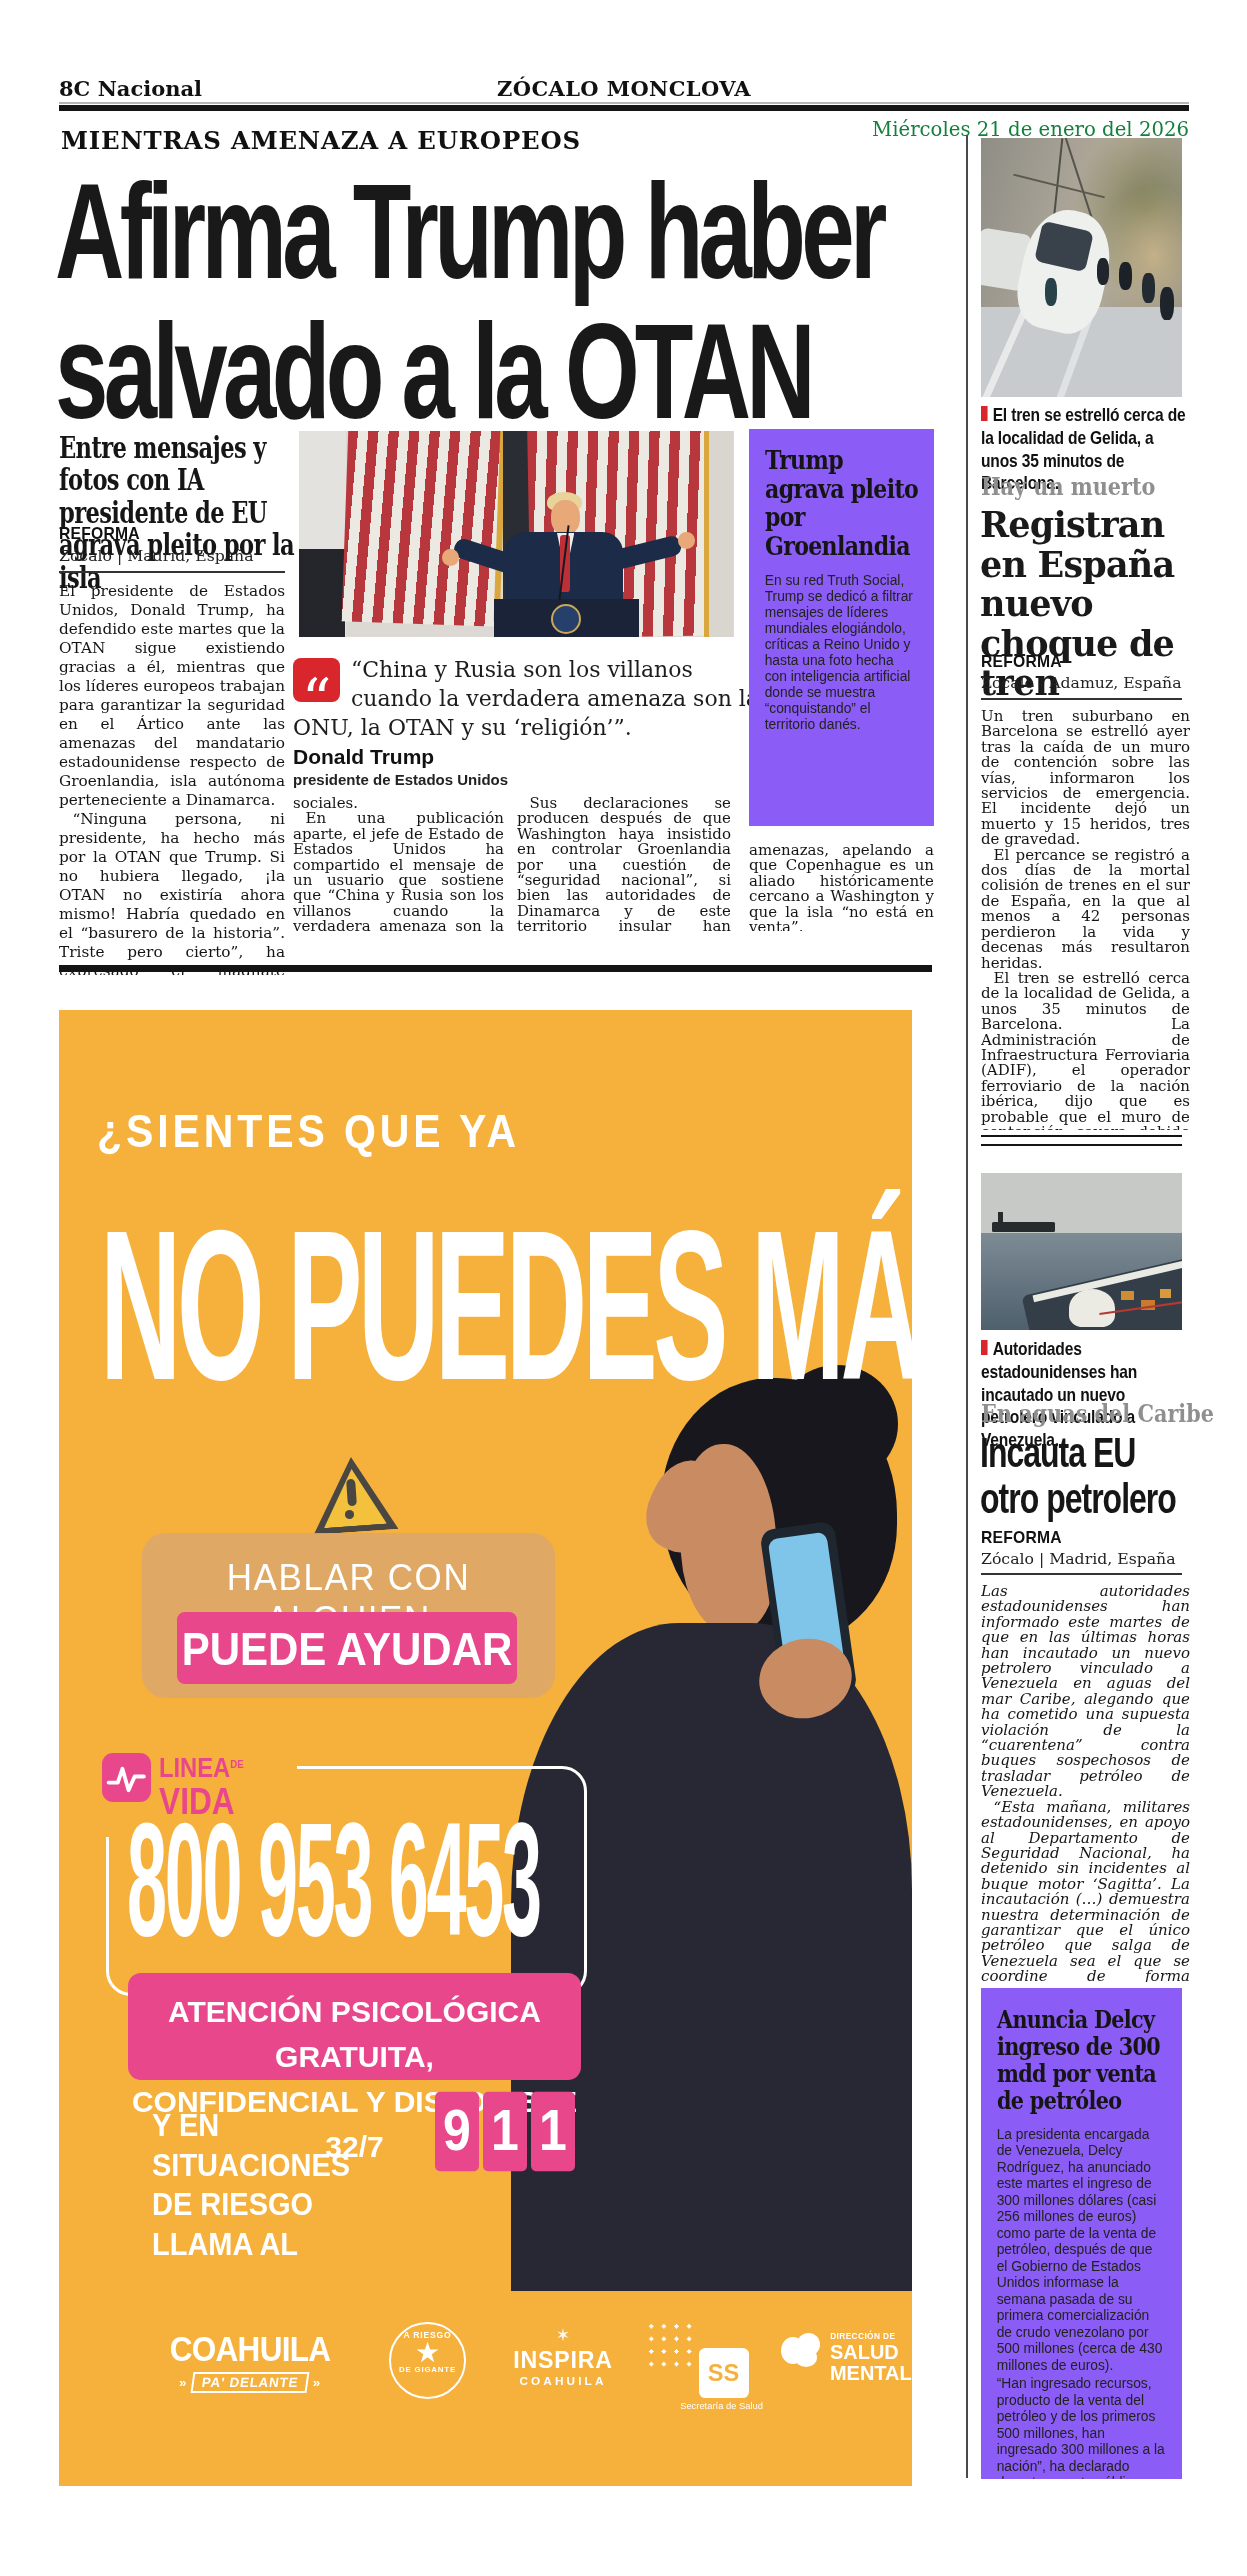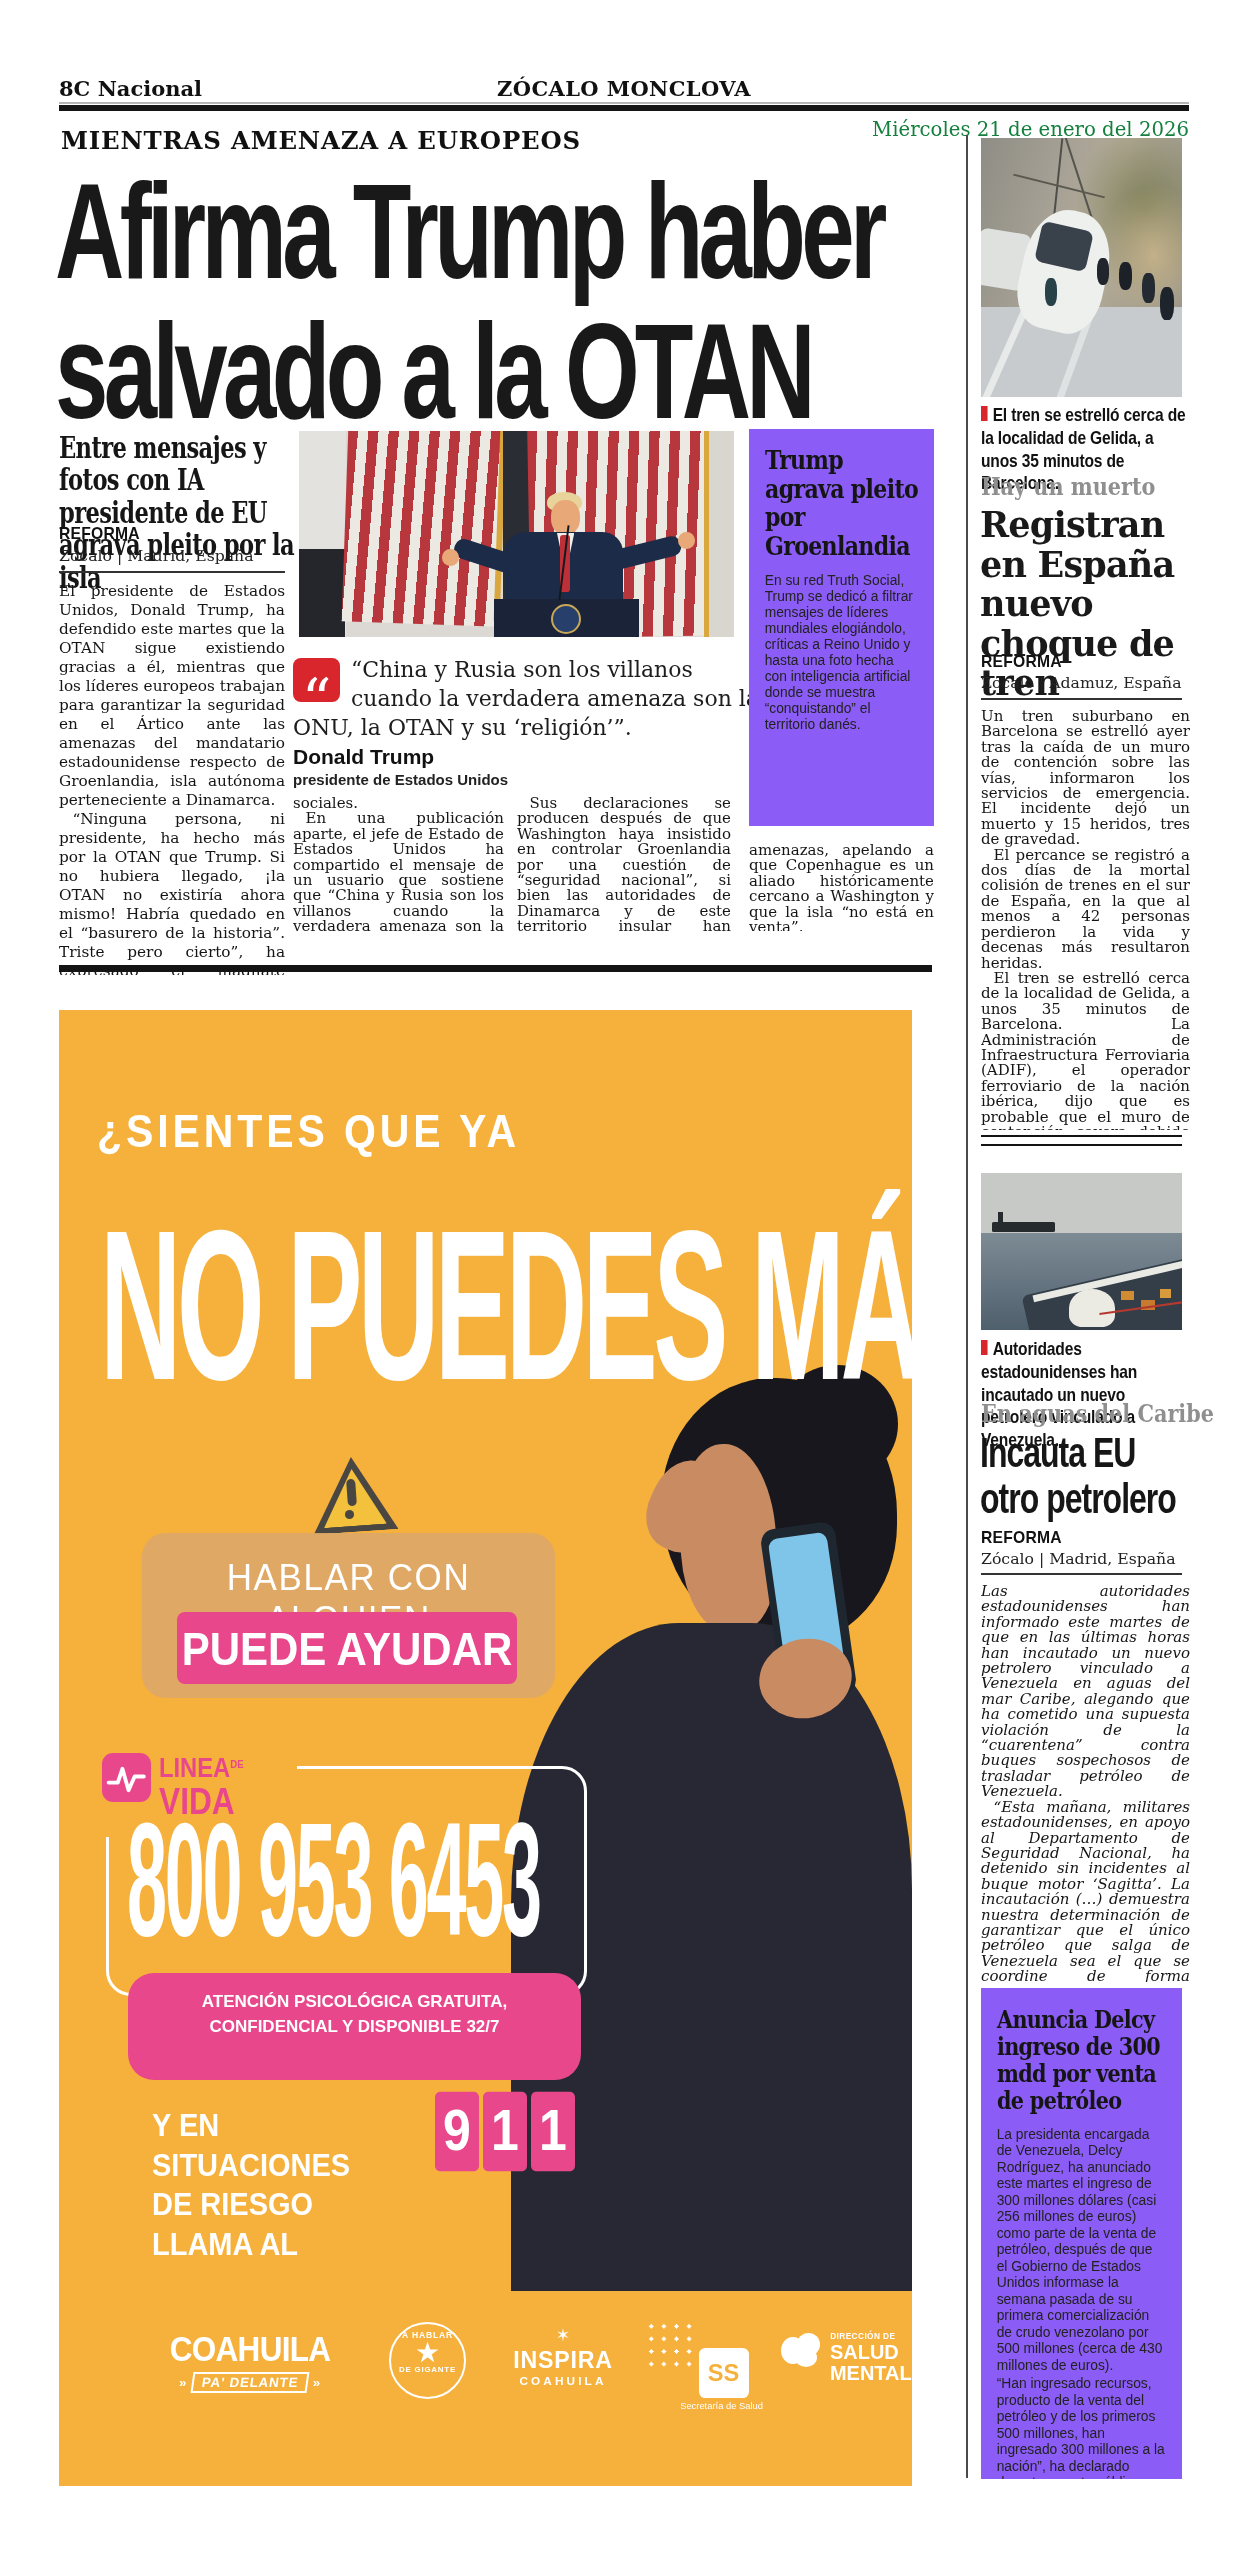--- a/index.html
+++ b/index.html
@@ -73,21 +73,21 @@
   .hablar { font-size:35px; letter-spacing:1.6px; color:#fff; text-align:center;
             transform:scaleY(1.05); transform-origin:center top; }
   .pinkbox { background:#e8478b; }
   .puede { font-weight:bold; font-size:42px; color:#fff; text-align:center;
            transform:scaleY(1.08); transform-origin:center top; }
   .frame { border:3.1px solid #fff; border-radius:25px; }
   .lv-square { background:#e8478b; border-radius:11px; }
   .lv-txt { color:#e8478b; font-weight:bold; transform:scaleX(0.88); transform-origin:left top; line-height:1; }
   .phone { font-weight:bold; font-size:124px; letter-spacing:-3.9px; color:#fff; line-height:1;
            transform:scale(0.58,1.30); transform-origin:left top; white-space:nowrap; }
-  .infobox { background:#e8478b; border-radius:26px; color:#fff; font-weight:bold; font-size:17px;
+  .infobox { background:#e8478b; border-radius:13px; color:#fff; font-weight:bold; font-size:30px;
              line-height:1.5; text-align:center; padding-top:15.7px; }
   .risk { font-weight:bold; font-size:29px; line-height:1.3; color:#fff;
           transform:scaleY(1.05); transform-origin:left top; }
   .e911 { display:flex; gap:3.9px; }
   .e911 .d { width:44px; height:69px; background:#e8478b; border-radius:4.7px; color:#fff; font-weight:bold;
              font-size:50px; line-height:69px; text-align:center; transform:scaleY(1.15); }
   .lg { color:#fff; }
   .lg * { color:#fff; }
   .tri { clip-path:polygon(50% 0%,100% 100%,0% 100%); }
 
@@ -225,21 +225,21 @@
 
     <div class="abs lg" style="left:85px;top:1319px;width:212px;text-align:center;">
       <div style="font-weight:bold;font-size:35px;letter-spacing:-0.8px;transform:scaleX(.9);transform-origin:center top;">COAHUILA</div>
       <div style="margin-top:3.1px;font-weight:bold;font-size:13.4px;letter-spacing:0.8px;">
         <span>»</span>
         <span style="border:2px solid #fff;padding:0.8px 7.9px;display:inline-block;transform:skewX(-8deg);">PA' DELANTE</span>
         <span>»</span>
       </div>
     </div>
     <div class="abs lg" style="left:330px;top:1312px;width:77px;height:77px;border:2.4px solid #fff;border-radius:50%;text-align:center;">
-      <div style="font-size:8.6px;font-weight:bold;margin-top:6.3px;letter-spacing:0.8px;">A HABLAR</div>
+      <div style="font-size:8.6px;font-weight:bold;margin-top:6.3px;letter-spacing:0.8px;">A RIESGO</div>
       <div style="font-size:28px;line-height:.9;">★</div>
       <div style="font-size:7.9px;font-weight:bold;letter-spacing:0.8px;">DE GIGANTE</div>
     </div>
     <div class="abs lg" style="left:437px;top:1315px;width:134px;text-align:center;">
       <div style="font-size:17.3px;">✶</div>
       <div style="font-weight:bold;font-size:24.4px;letter-spacing:0.8px;transform:scaleX(.95);transform-origin:center top;">INSPIRA</div>
       <div style="font-weight:bold;font-size:11.8px;letter-spacing:3.1px;">COAHUILA</div>
     </div>
     <div class="abs lg" style="left:586px;top:1310px;width:118px;">
       <div style="display:inline-block;width:50px;height:50px;background:radial-gradient(#fff 22%, transparent 24%) 0 0/12.6px 12.6px;vertical-align:top;"></div>

